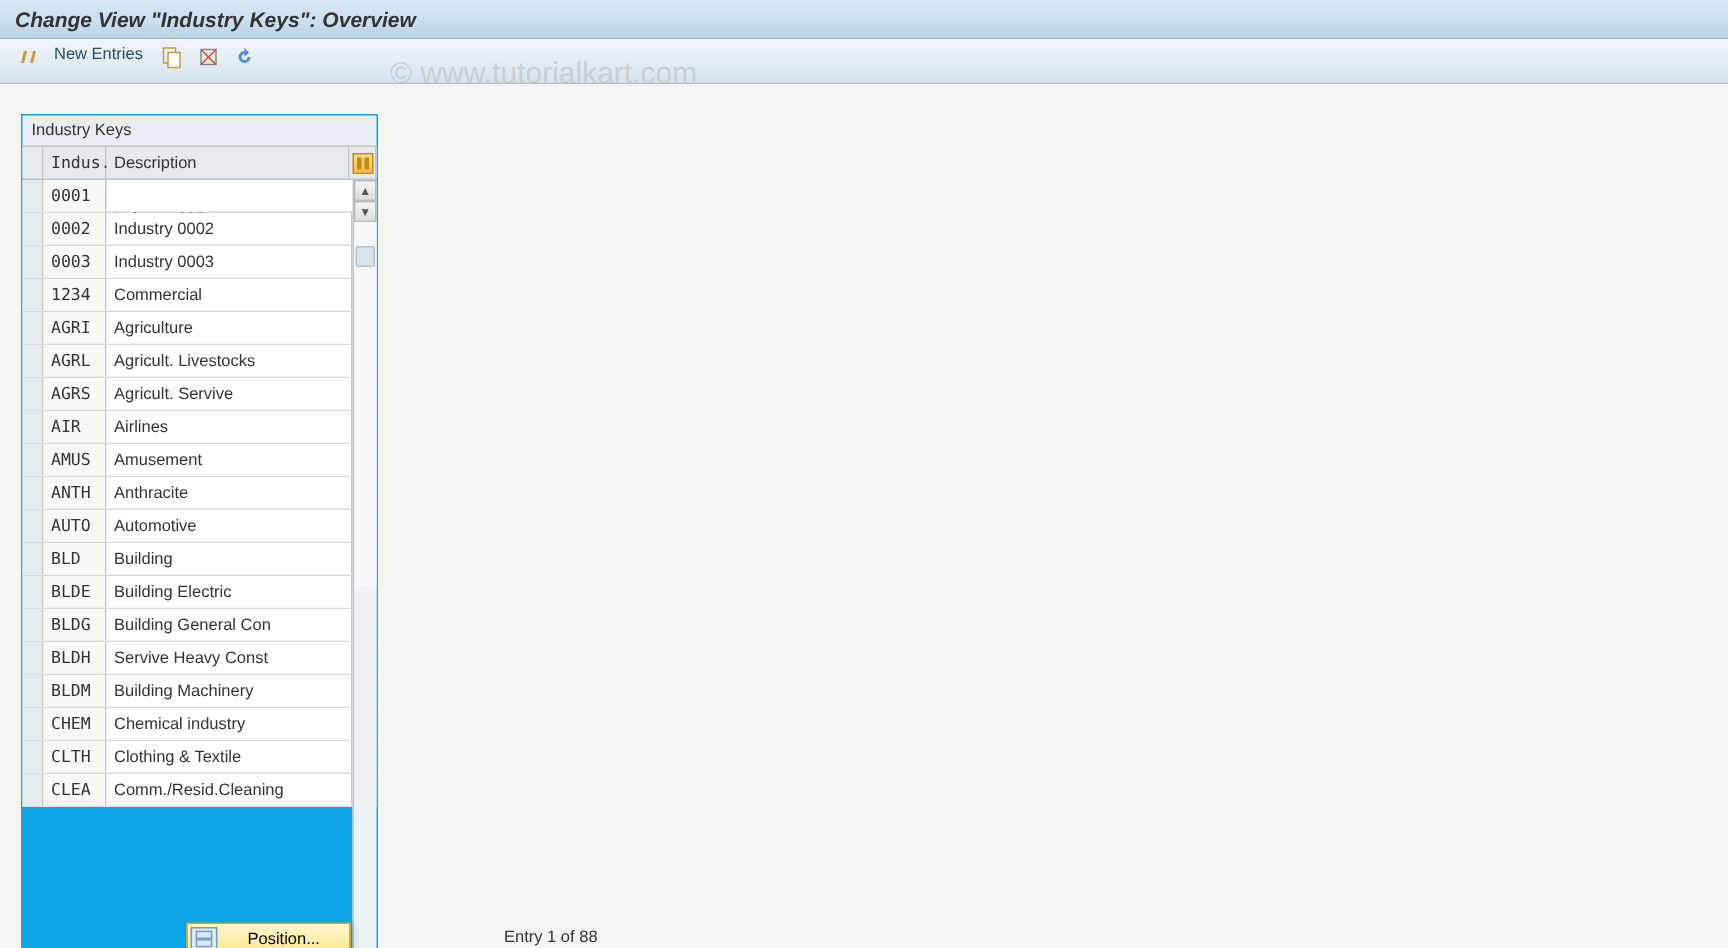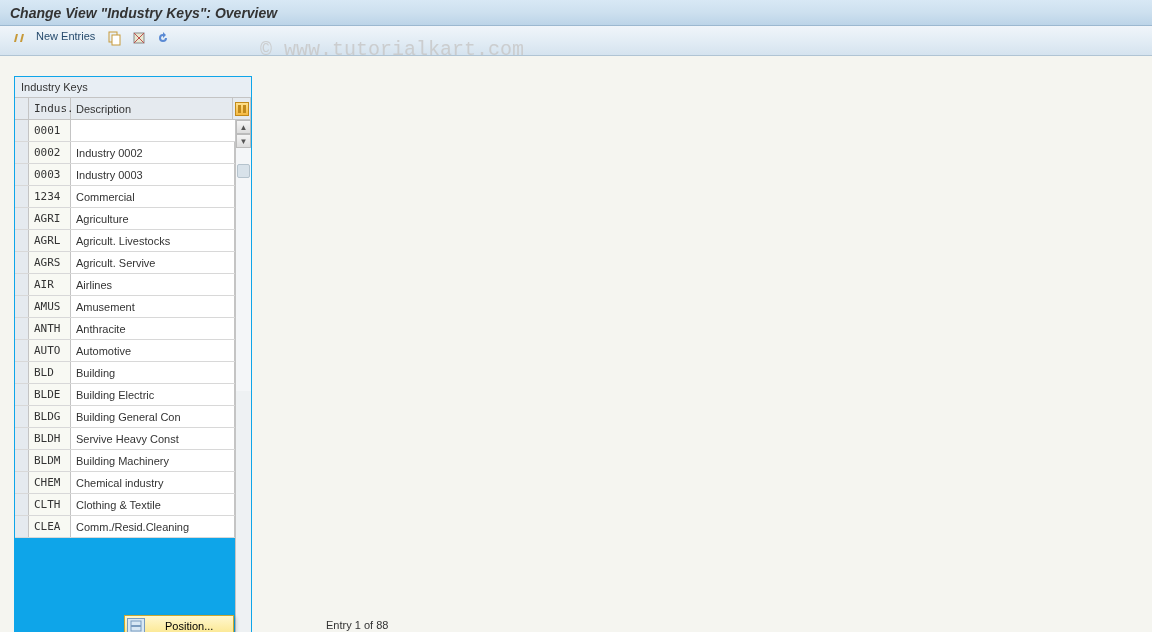--- a/index.html
+++ b/index.html
@@ -41,21 +41,21 @@
       color: #274b6d;
       font-size: 11px;
       margin-right: 4px;
     }
     .watermark {
       position: absolute;
       left: 260px;
       top: 38px;
       color: rgba(200,200,200,0.85);
       font-size: 20px;
-      font-family: Liberation Mono, monospace;
+      font-family: Liberation Sans, sans-serif;
       pointer-events: none;
     }
     .table-container {
       position: absolute;
       left: 14px;
       top: 76px;
       width: 238px;
       border: 1px solid #0ea5e9;
       background: #0ea5e9;
     }
@@ -138,21 +138,21 @@
       padding: 0 20px 0 2px;
       cursor:pointer;
       box-shadow: 2px 2px 4px rgba(0,0,0,0.15);
       font-size:11px;
     }
     .position-btn .pbicon {
       width:18px;height:16px;background:#d8e8f5;border:1px solid #7a9cbf;margin-right:20px;
       display:flex;align-items:center;justify-content:center;font-size:9px;color:#555;
     }
     .entry-text {
-      position:absolute; left: 326px; top: 619px;
+      position:absolute; left: 336px; top: 619px;
       color:#333; font-size:11px;
     }
     svg { display:block; }
   </style>
 </head>
 <body>
 
 <div class="title-bar">
   <span>Change View "Industry Keys": Overview</span>
 </div>

